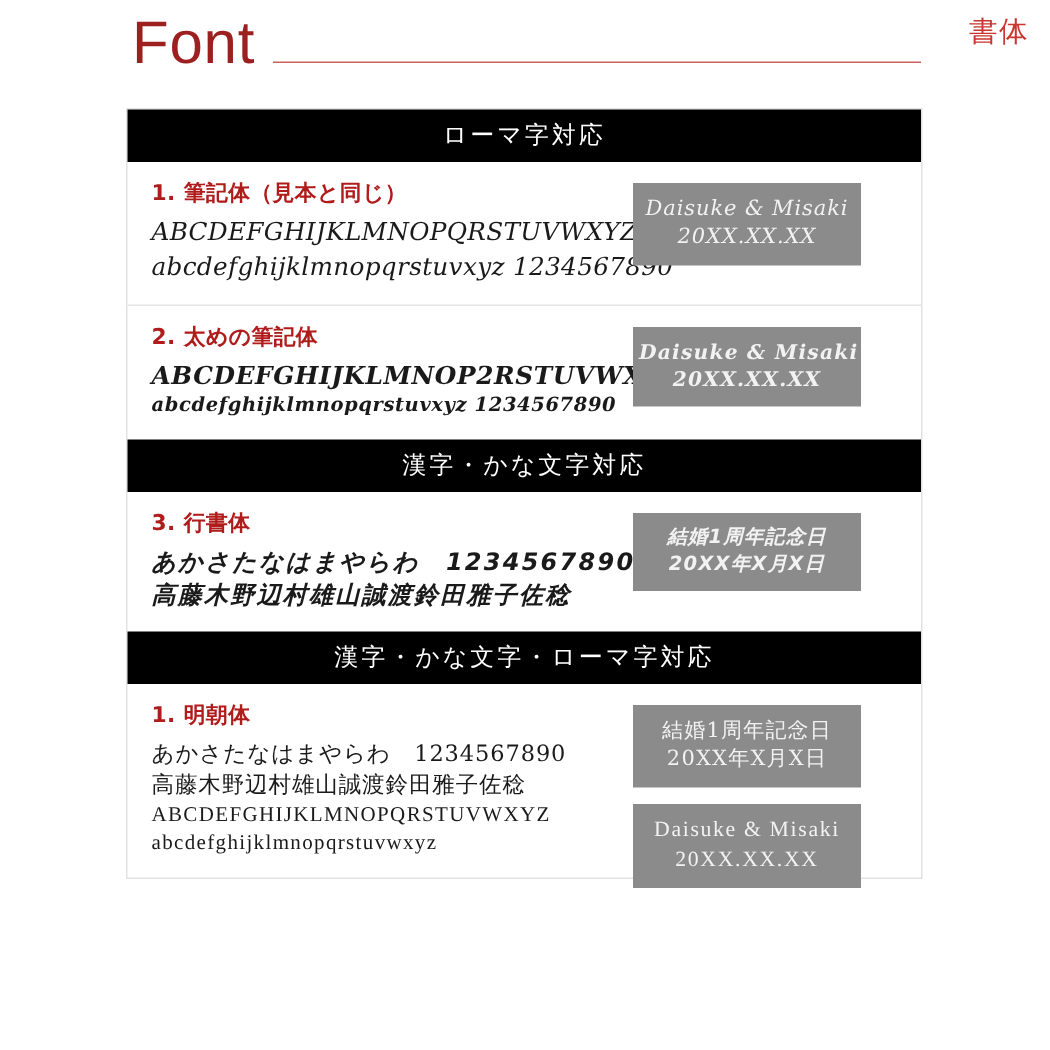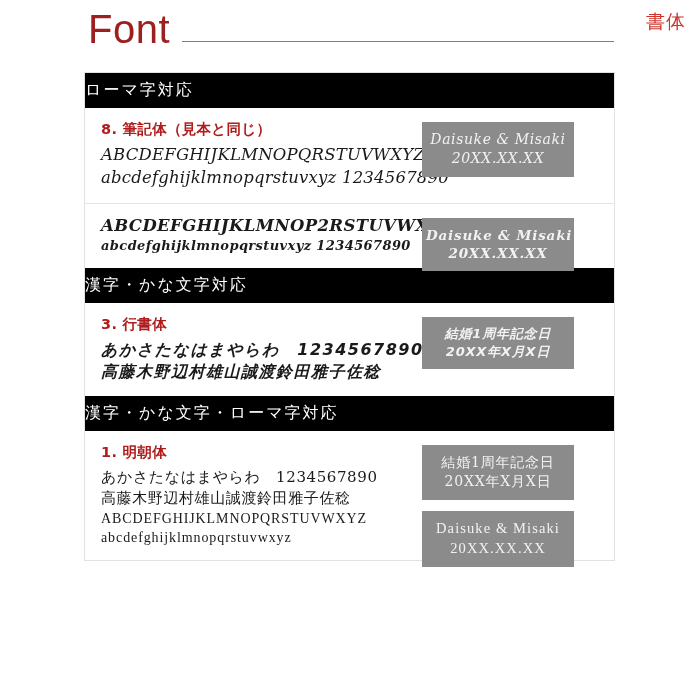--- a/index.html
+++ b/index.html
@@ -62,21 +62,21 @@
     top: 72px;
     width: 531px;
     background: #ffffff;
     border: 1px solid #e2e2e2;
     box-sizing: border-box;
   }
 
   .band {
     background: #000000;
     color: #ffffff;
-    text-align: left;
+    text-align: center;
     font-size: 16px;
     letter-spacing: 2px;
     padding: 7px 0 8px;
     font-family: "DejaVu Sans", sans-serif;
     line-height: 20px;
   }
 
   .block {
     position: relative;
     padding: 11px 14px 13px 16px;
@@ -200,34 +200,35 @@
   <div class="page-title">Font</div>
   <div class="header-rule"></div>
   <div class="header-jp">書体</div>
 </div>
 
 <div class="content">
 
   <div class="band">ローマ字対応</div>
 
   <div class="block">
-    <div class="block-head">8. 筆記体（見本と同じ）</div>
+    <div class="block-head">1. 筆記体（見本と同じ）</div>
     <div class="specimen type-script">
       <div class="line line-1">ABCDEFGHIJKLMNOPQRSTUVWXYZ</div>
       <div class="line line-2">abcdefghijklmnopqrstuvxyz  1234567890</div>
     </div>
     <div class="plates">
       <div class="plate plate-script">
         <div class="pl-line">Daisuke &amp; Misaki</div>
         <div class="pl-line">20XX.XX.XX</div>
       </div>
     </div>
   </div>
 
   <div class="block">
+    <div class="block-head">2. 太めの筆記体</div>
     <div class="specimen type-script-bold">
       <div class="line line-1">ABCDEFGHIJKLMNOP2RSTUVWXYZ</div>
       <div class="line line-2">abcdefghijklmnopqrstuvxyz    1234567890</div>
     </div>
     <div class="plates">
       <div class="plate plate-script-bold">
         <div class="pl-line">Daisuke &amp; Misaki</div>
         <div class="pl-line">20XX.XX.XX</div>
       </div>
     </div>

